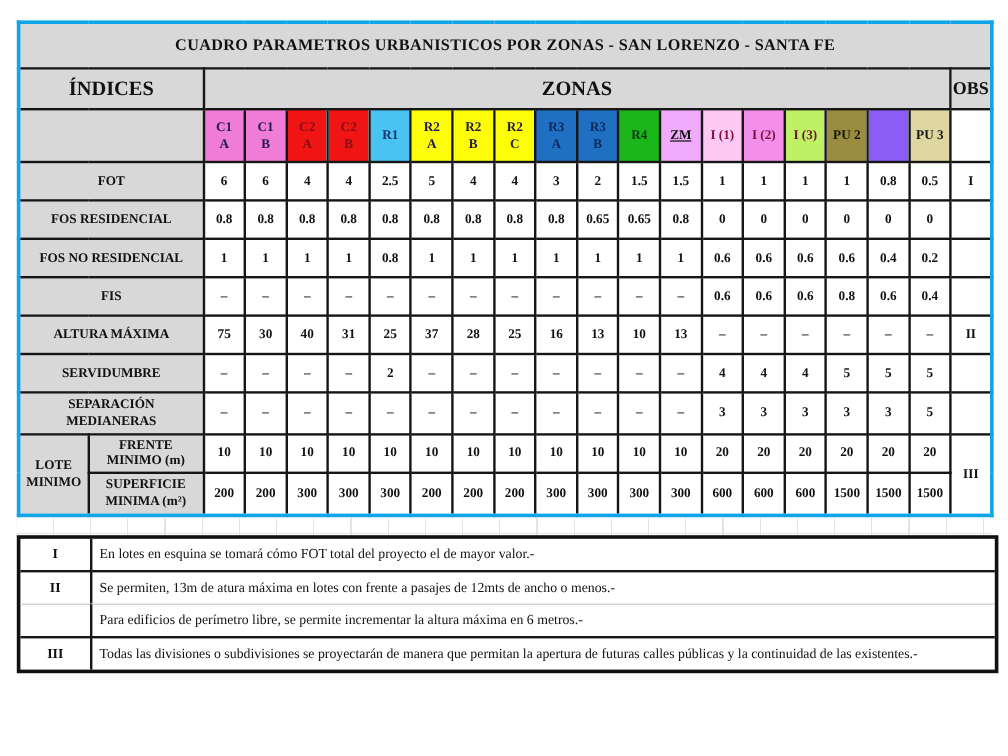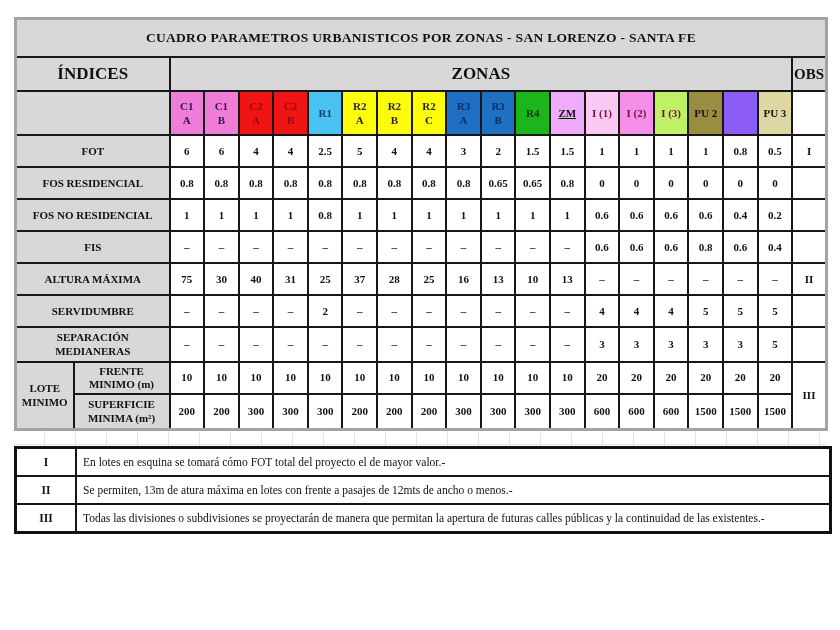--- a/index.html
+++ b/index.html
@@ -1,20 +1,20 @@
 <!DOCTYPE html>
 <html><head>
 <meta charset="utf-8">
 <style>
   html,body{margin:0;padding:0;width:840px;height:630px;background:#ffffff;overflow:hidden;
             font-family:"Liberation Serif", serif;}
   .page{position:relative;width:812px;margin:17px 14px 0 14px;}
 
   table{border-collapse:collapse;table-layout:fixed;background:#fff;}
-  table.main{width:812px;border:3px solid #a3a3a3;}
+  table.main{width:812px;border:3px solid #0ea5e9;}
   table.main td{border:2px solid #161616;font-weight:700;text-align:center;color:#111;
                 padding:0;overflow:hidden;vertical-align:middle;}
   .gray{background:#d8d8d8;}
   tr.title td{height:36px;font-size:13.5px;letter-spacing:.3px;}
   tr.hd2 td{height:32px;font-size:17px;}
   tr.hd2 td.obshd{font-size:15px;margin-top:46px;}
   tr.zhead td{height:42px;font-size:11px;line-height:1.3;}
   tr.drow td{height:30px;font-size:11px;}
   tr.sep td{height:33px;line-height:1.2;}
   tr.lrow td{height:30px;font-size:11px;line-height:1.2;}
@@ -312,20 +312,24 @@
       </colgroup>
     <tbody id="notes-body">
     <tr>
           <td class="nlab" style="height: 26px;">I</td>
           <td class="ntext">En lotes en esquina se tomará cómo FOT total del proyecto el de mayor valor.-</td>
         </tr>
         <tr>
           <td class="nlab" style="height: 26px;">II</td>
           <td class="ntext">Se permiten,  13m de atura máxima en lotes con frente a pasajes de 12mts de ancho o menos.-</td>
         </tr>
+        <tr class="faint">
+          <td class="nlab" style="height: 26px;"></td>
+          <td class="ntext">Para edificios de perímetro libre, se permite incrementar la altura máxima en 6 metros.-</td>
+        </tr>
         <tr>
           <td class="nlab" style="height: 26px;">III</td>
           <td class="ntext">Todas las divisiones o subdivisiones se proyectarán de manera que permitan la apertura de futuras calles públicas y la continuidad de las existentes.-</td>
         </tr>
       </tbody>
   </table>
 
 </div>
 
 </body></html>

